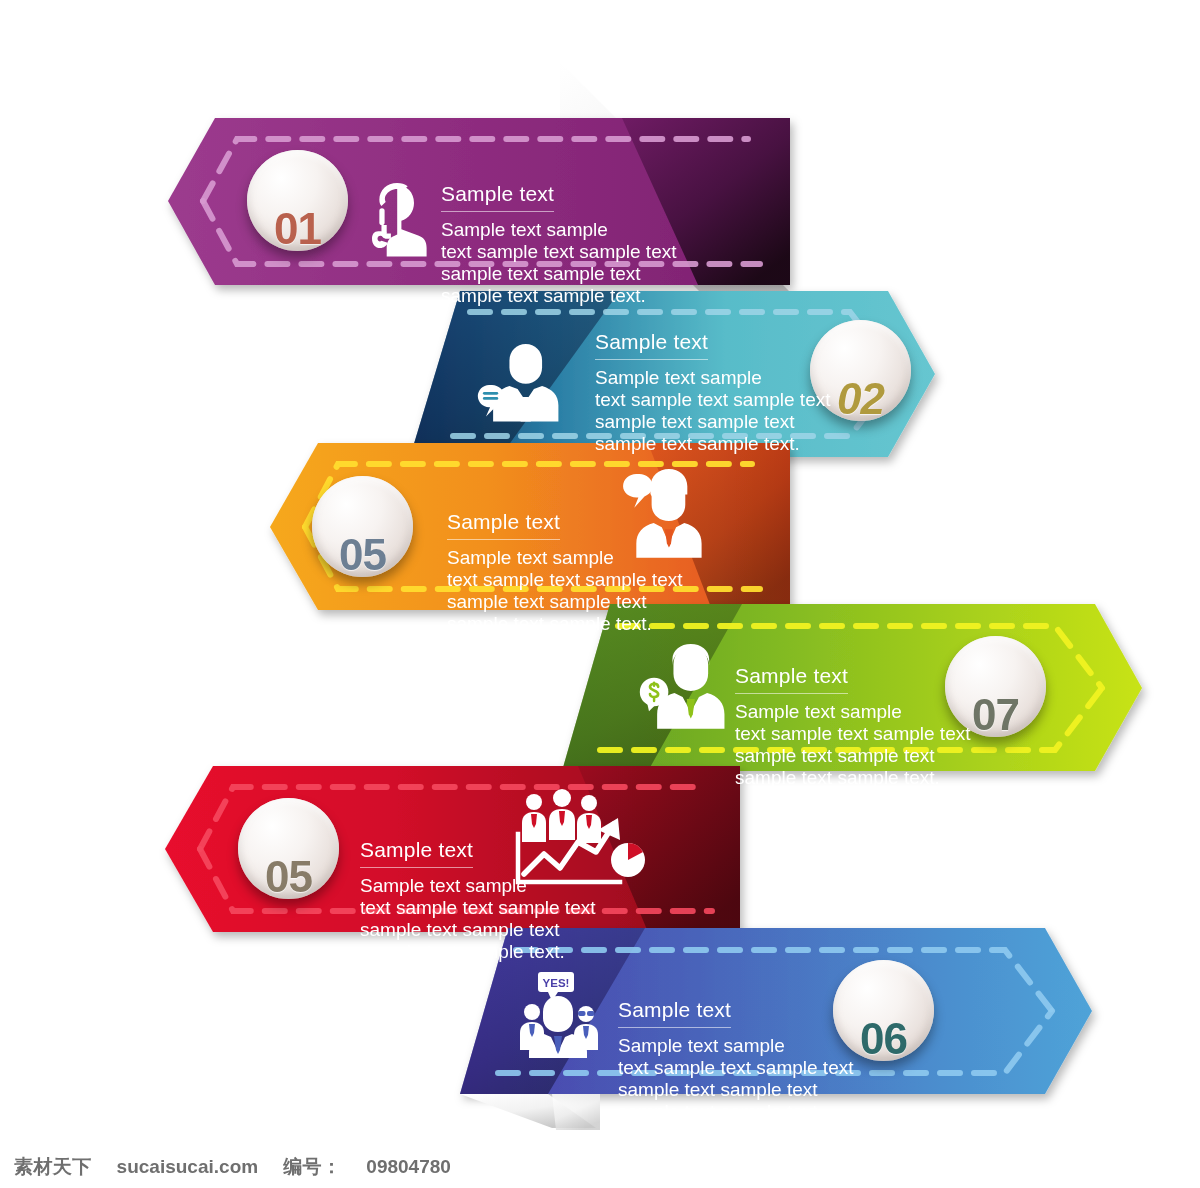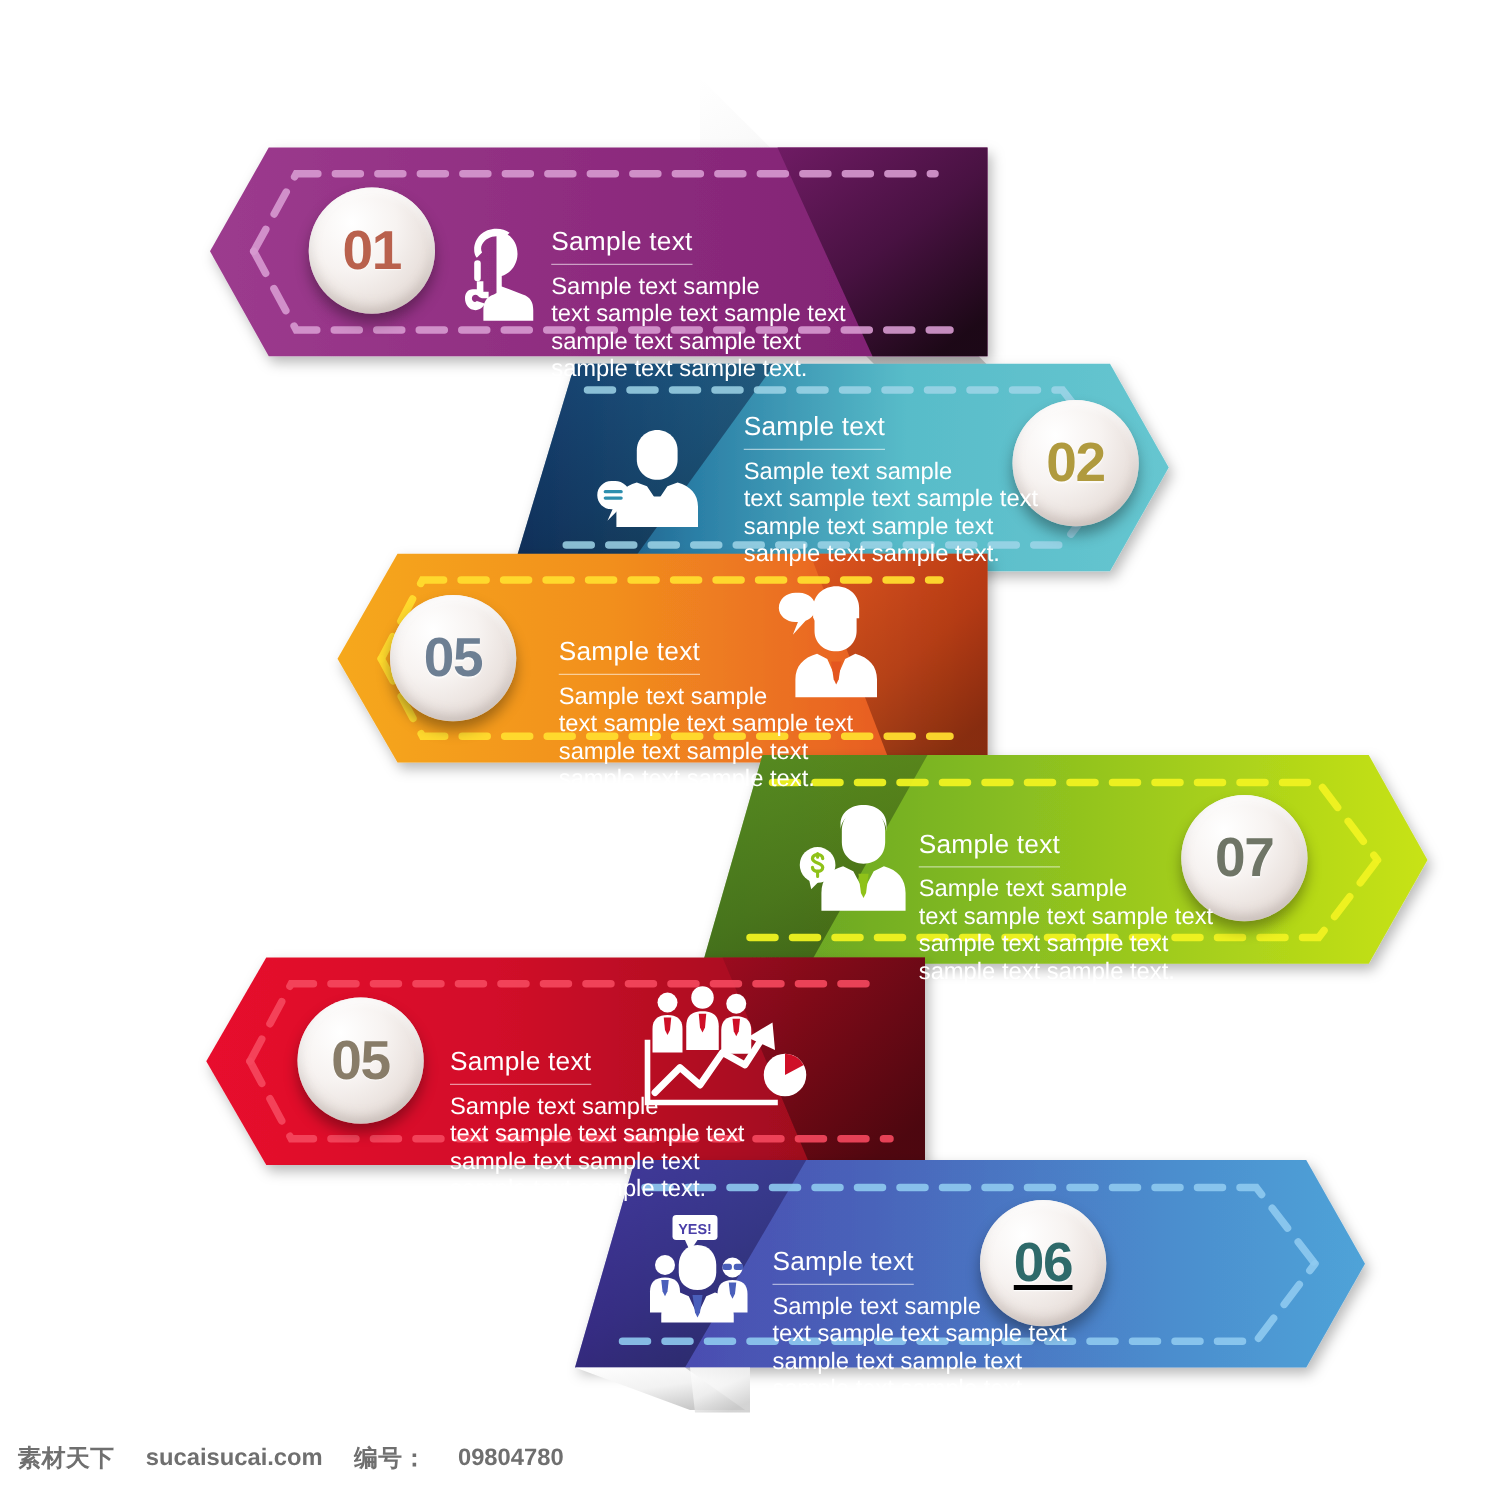--- a/index.html
+++ b/index.html
@@ -42,21 +42,21 @@
   }
   .tblock-left  { text-align: left; margin-top: 20px; }
 
   
   .disc {
     position: absolute;
     border-radius: 50%;
     background:
       radial-gradient(ellipse at 34% 28%, #ffffff 0%, #f7f3f1 38%, #eae2de 66%, #d9cfca 88%, #cdc2bd 100%);
     box-shadow: 0 7px 11px rgba(0,0,0,.34), inset 0 -5px 9px rgba(150,135,128,.35), inset 0 4px 7px rgba(255,255,255,.9);
-    display: flex; align-items: center; justify-content: center;
+    display: flex; align-items: flex-end; justify-content: center;
   }
   .disc span {
     font-size: 44px;
     font-weight: 700;
     letter-spacing: -1px;
     line-height: 1;
     text-shadow: 0 1px 1px rgba(255,255,255,.75);
     font-family: "Liberation Sans", sans-serif;
   }
 
@@ -306,21 +306,21 @@
   </div>
   <div class="banner-text tblock-left" style="left:441px; top:162px; width:250px;">
     <div class="st-title">Sample text</div>
     <div class="st-body">Sample text sample
 text sample text sample text
 sample text sample text
 sample text  sample text.</div>
   </div>
 
   <div class="disc" style="left:810px; top:320px; width:101px; height:101px;">
-    <span style="color:#b09a3e;">02</span>
+    <span style="color:#b09a3e;font-style:italic;">02</span>
   </div>
   <div class="banner-text tblock-left" style="left:595px; top:310px; width:250px;">
     <div class="st-title">Sample text</div>
     <div class="st-body">Sample text sample
 text sample text sample text
 sample text sample text
 sample text  sample text.</div>
   </div>
 
   <div class="disc" style="left:312px; top:476px; width:101px; height:101px;">
@@ -349,21 +349,21 @@
     <span style="color:#887c68;">05</span>
   </div>
   <div class="banner-text tblock-left" style="left:360px; top:818px; width:250px;">
     <div class="st-title">Sample text</div>
     <div class="st-body">Sample text sample
 text sample text sample text
 sample text sample text
 sample text  sample text.</div>
   </div>
 
-  <div class="disc" style="left:784px; top:960px; width:101px; height:101px;text-decoration:underline;">
+  <div class="disc" style="left:833px; top:960px; width:101px; height:101px;">
     <span style="color:#2e6a6a;">06</span>
   </div>
   <div class="banner-text tblock-left" style="left:618px; top:978px; width:250px;">
     <div class="st-title">Sample text</div>
     <div class="st-body">Sample text sample
 text sample text sample text
 sample text sample text
 sample text  sample text.</div>
   </div>
 

